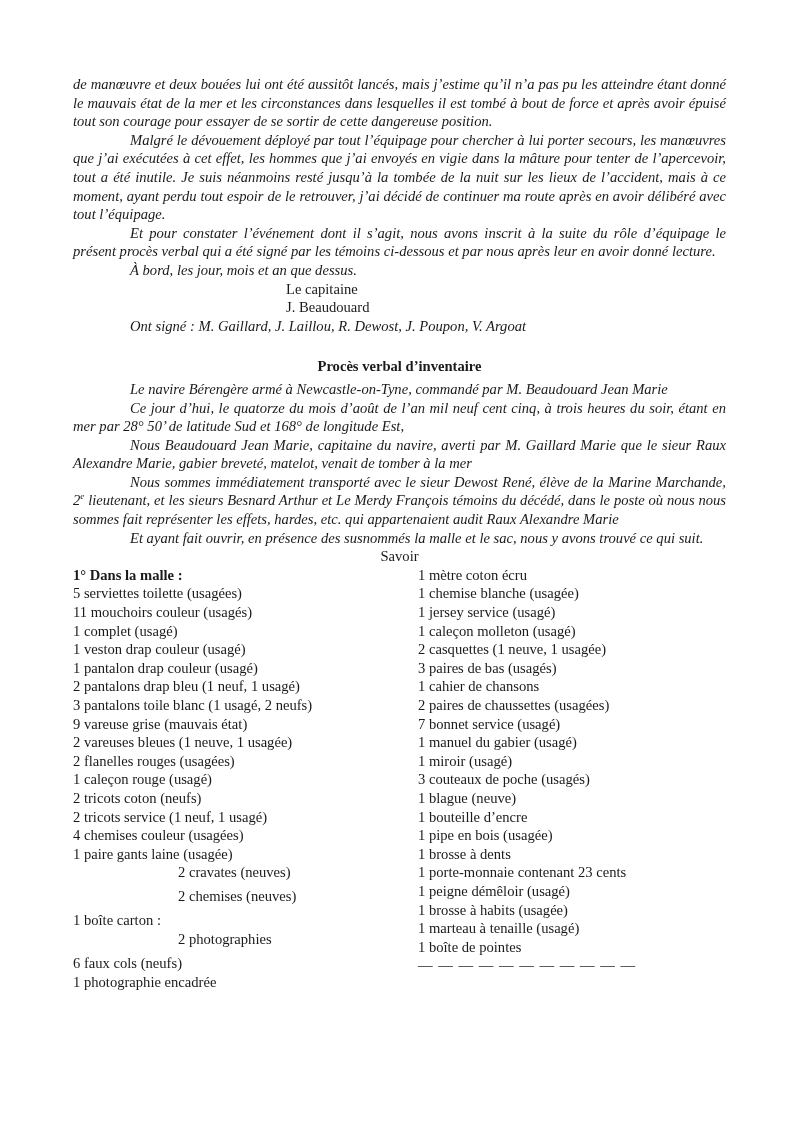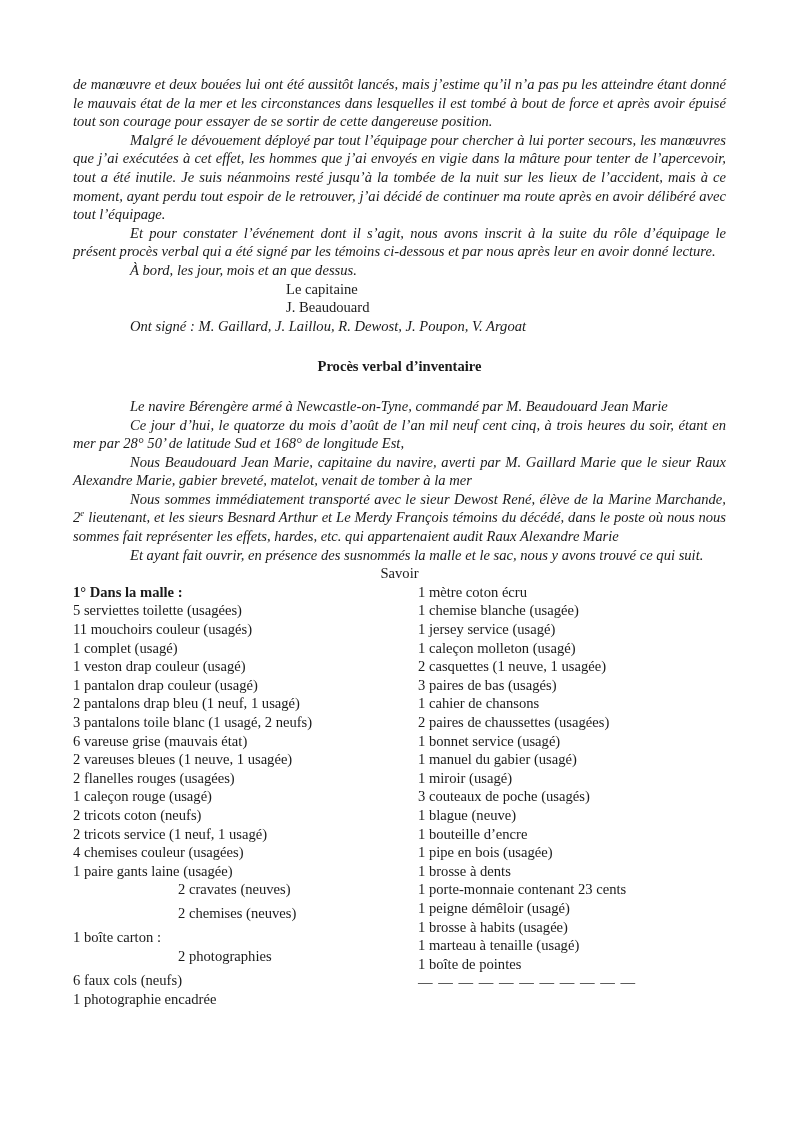--- a/index.html
+++ b/index.html
@@ -36,39 +36,39 @@
   <p class="indent last">Malgré le dévouement déployé par tout l’équipage pour chercher à lui porter secours, les manœuvres que j’ai exécutées à cet effet, les hommes que j’ai envoyés en vigie dans la mâture pour tenter de l’apercevoir, tout a été inutile. Je suis néanmoins resté jusqu’à la tombée de la nuit sur les lieux de l’accident, mais à ce moment, ayant perdu tout espoir de le retrouver, j’ai décidé de continuer ma route après en avoir délibéré avec tout l’équipage.</p>
   <p class="indent last">Et pour constater l’événement dont il s’agit, nous avons inscrit à la suite du rôle d’équipage le présent procès verbal qui a été signé par les témoins ci-dessous et par nous après leur en avoir donné lecture.</p>
 
   <p class="pad">À bord, les jour, mois et an que dessus.</p>
   <div class="sig">Le capitaine</div>
   <div class="sig">J. Beaudouard</div>
   <p class="pad">Ont signé : M. Gaillard, J. Laillou, R. Dewost, J. Poupon, V. Argoat</p>
 
   <div class="heading">Procès verbal d’inventaire</div>
 
-  <p class="indent last" style="margin-top:21px">Le navire Bérengère armé à Newcastle-on-Tyne, commandé par M. Beaudouard Jean Marie</p>
+  <p class="indent last" style="margin-top:4px">Le navire Bérengère armé à Newcastle-on-Tyne, commandé par M. Beaudouard Jean Marie</p>
   <p class="indent last">Ce jour d’hui, le quatorze du mois d’août de l’an mil neuf cent cinq, à trois heures du soir, étant en mer par 28° 50’ de latitude Sud et 168° de longitude Est,</p>
   <p class="indent last">Nous Beaudouard Jean Marie, capitaine du navire, averti par M. Gaillard Marie que le sieur Raux Alexandre Marie, gabier breveté, matelot, venait de tomber à la mer</p>
   <p class="indent last"><span>Nous sommes immédiatement transporté avec le sieur Dewost René, élève de la Marine Marchande, 2</span><sup>e</sup><span> lieutenant, et les sieurs Besnard Arthur et Le Merdy François témoins du décédé, dans le poste où nous nous sommes fait représenter les effets, hardes, etc. qui appartenaient audit Raux Alexandre Marie</span></p>
   <p class="indent last">Et ayant fait ouvrir, en présence des susnommés la malle et le sac, nous y avons trouvé ce qui suit.</p>
 
   <div class="center" style="line-height:18.6px">Savoir</div>
 
   <div class="cols">
     <div class="col col-left">
       <div class="bold">1° Dans la malle :</div>
       <div>5 serviettes toilette (usagées)</div>
       <div>11 mouchoirs couleur (usagés)</div>
       <div>1 complet (usagé)</div>
       <div>1 veston drap couleur (usagé)</div>
       <div>1 pantalon drap couleur (usagé)</div>
       <div>2 pantalons drap bleu (1 neuf, 1 usagé)</div>
       <div>3 pantalons toile blanc (1 usagé, 2 neufs)</div>
-      <div>6 vareuse grise (mauvais état)</div>
+      <div>9 vareuse grise (mauvais état)</div>
       <div>2 vareuses bleues (1 neuve, 1 usagée)</div>
       <div>2 flanelles rouges (usagées)</div>
       <div>1 caleçon rouge (usagé)</div>
       <div>2 tricots coton (neufs)</div>
       <div>2 tricots service (1 neuf, 1 usagé)</div>
       <div>4 chemises couleur (usagées)</div>
       <div>1 paire gants laine (usagée)</div>
       <div class="box-row">
         <div class="box-label"></div>
         <div>2 cravates (neuves)</div>
@@ -87,21 +87,21 @@
 
     <div class="col col-right">
       <div>1 mètre coton écru</div>
       <div>1 chemise blanche (usagée)</div>
       <div>1 jersey service (usagé)</div>
       <div>1 caleçon molleton (usagé)</div>
       <div>2 casquettes (1 neuve, 1 usagée)</div>
       <div>3 paires de bas (usagés)</div>
       <div>1 cahier de chansons</div>
       <div>2 paires de chaussettes (usagées)</div>
-      <div>1 bonnet service (usagé)</div>
+      <div>7 bonnet service (usagé)</div>
       <div>1 manuel du gabier (usagé)</div>
       <div>1 miroir (usagé)</div>
       <div>3 couteaux de poche (usagés)</div>
       <div>1 blague (neuve)</div>
       <div>1 bouteille d’encre</div>
       <div>1 pipe en bois (usagée)</div>
       <div>1 brosse à dents</div>
       <div>1 porte-monnaie contenant 23 cents</div>
       <div>1 peigne démêloir (usagé)</div>
       <div>1 brosse à habits (usagée)</div>

